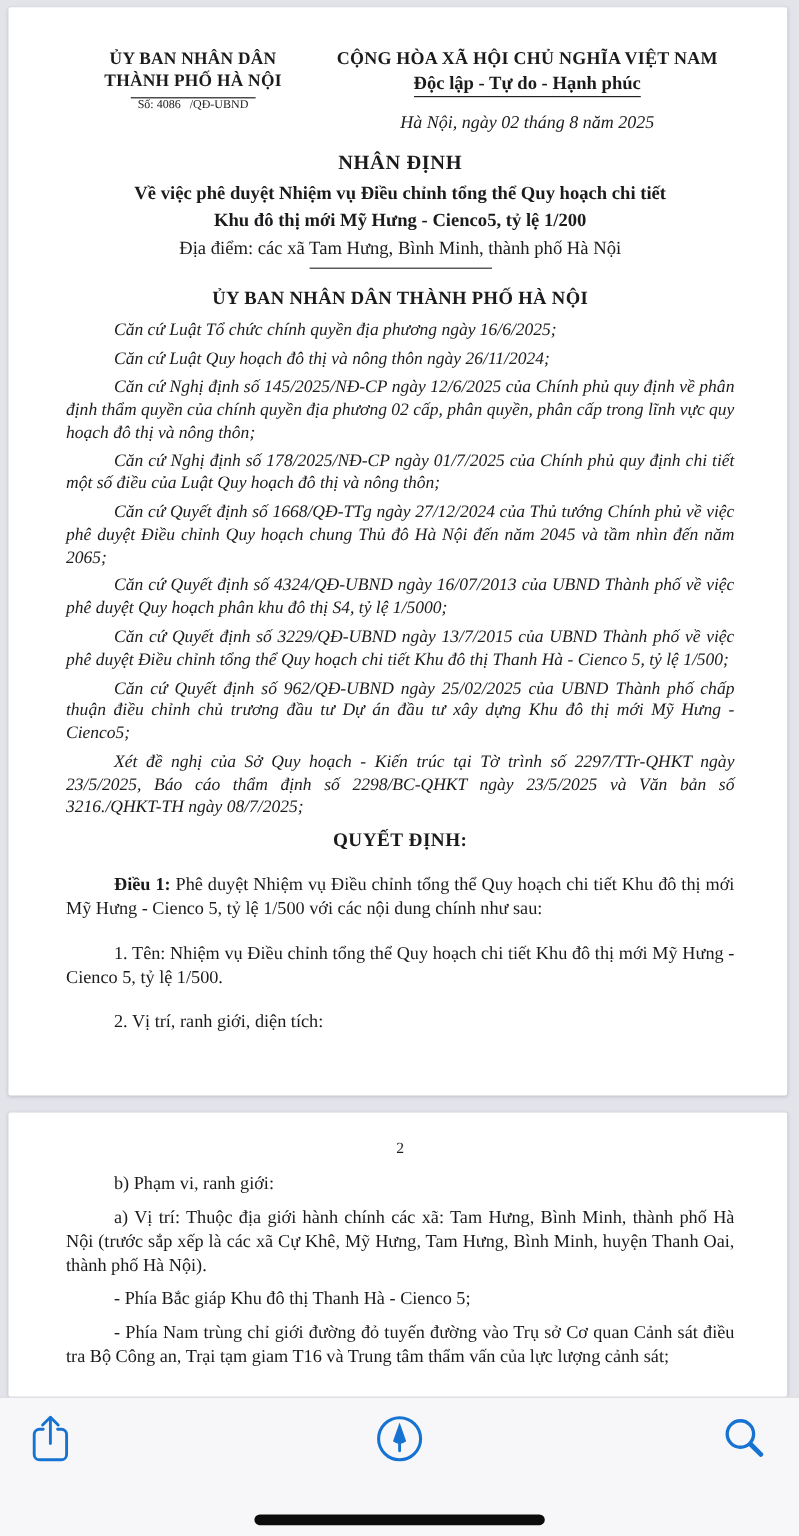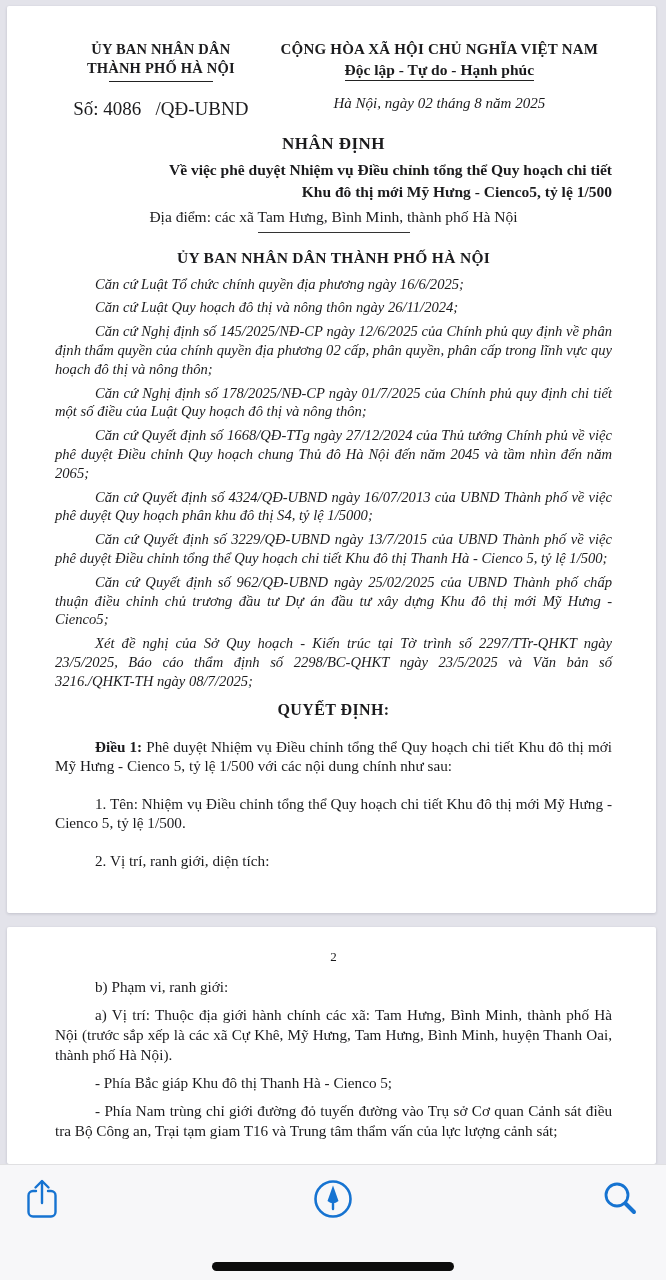--- a/index.html
+++ b/index.html
@@ -16,27 +16,27 @@
   .page2 { top:927px; height:237px; padding:22px 44px 0 48px; overflow:hidden; }
 
   
   .doc-header { display:flex; width:100%; }
   .hdr-left { width:38%; text-align:center; }
   .hdr-right { width:62%; text-align:center; }
   .hdr-bold { font-weight:bold; font-size:14.5px; line-height:1.3; letter-spacing:0.2px; }
   .hdr-right .hdr-bold { font-size:15px; }
   .motto { font-weight:bold; font-size:15.5px; display:inline-block; border-bottom:1.3px solid #222; padding-bottom:1px; margin-top:1px; }
   .hdr-rule { width:104px; border-bottom:1.3px solid #222; margin:3px auto 0 auto; }
-  .doc-number { font-size:19px; margin-top:16px; }
+  .doc-number { font-size:10px; }
   .doc-date { font-style:italic; font-size:15px; margin-top:14px; }
 
   
   .title-block { text-align:center; margin-top:14px; }
   .doc-title { font-weight:bold; font-size:17px; letter-spacing:0.5px; }
-  .doc-subtitle { font-weight:bold; font-size:15.5px; line-height:1.45; margin-top:5px;text-align:right; }
+  .doc-subtitle { font-weight:bold; font-size:15.5px; line-height:1.45; margin-top:5px; }
   .doc-location { font-size:15.5px; margin-top:4px; }
   .title-rule { width:152px; border-bottom:1.3px solid #333; margin:6px auto 0 auto; }
 
   .issuer-heading { text-align:center; font-weight:bold; font-size:15.5px; letter-spacing:0.3px; margin-top:16px; }
 
   
   .recitals { margin-top:8px; }
   .recital {
     font-style:italic; font-size:14.6px; line-height:18.8px;
     text-align:justify; text-indent:40px; margin:5px 0;
@@ -86,21 +86,21 @@
         <div class="hdr-bold">CỘNG HÒA XÃ HỘI CHỦ NGHĨA VIỆT NAM</div>
         <div><span class="motto">Độc lập - Tự do - Hạnh phúc</span></div>
         <div class="doc-date">Hà Nội, ngày 02 tháng 8 năm 2025</div>
       </div>
     </div>
 
     <div class="title-block">
       <div class="doc-title">NHÂN ĐỊNH</div>
       <div class="doc-subtitle">
         <span>Về việc phê duyệt Nhiệm vụ Điều chỉnh tổng thể Quy hoạch chi tiết</span><br>
-        <span>Khu đô thị mới Mỹ Hưng - Cienco5, tỷ lệ 1/500</span>
+        <span>Khu đô thị mới Mỹ Hưng - Cienco5, tỷ lệ 1/200</span>
       </div>
       <div class="doc-location">Địa điểm: các xã Tam Hưng, Bình Minh, thành phố Hà Nội</div>
       <div class="title-rule"></div>
     </div>
 
     <div class="issuer-heading">ỦY BAN NHÂN DÂN THÀNH PHỐ HÀ NỘI</div>
 
     <div class="recitals">
       <p class="recital">Căn cứ Luật Tổ chức chính quyền địa phương ngày 16/6/2025;</p>
       <p class="recital">Căn cứ Luật Quy hoạch đô thị và nông thôn ngày 26/11/2024;</p>

